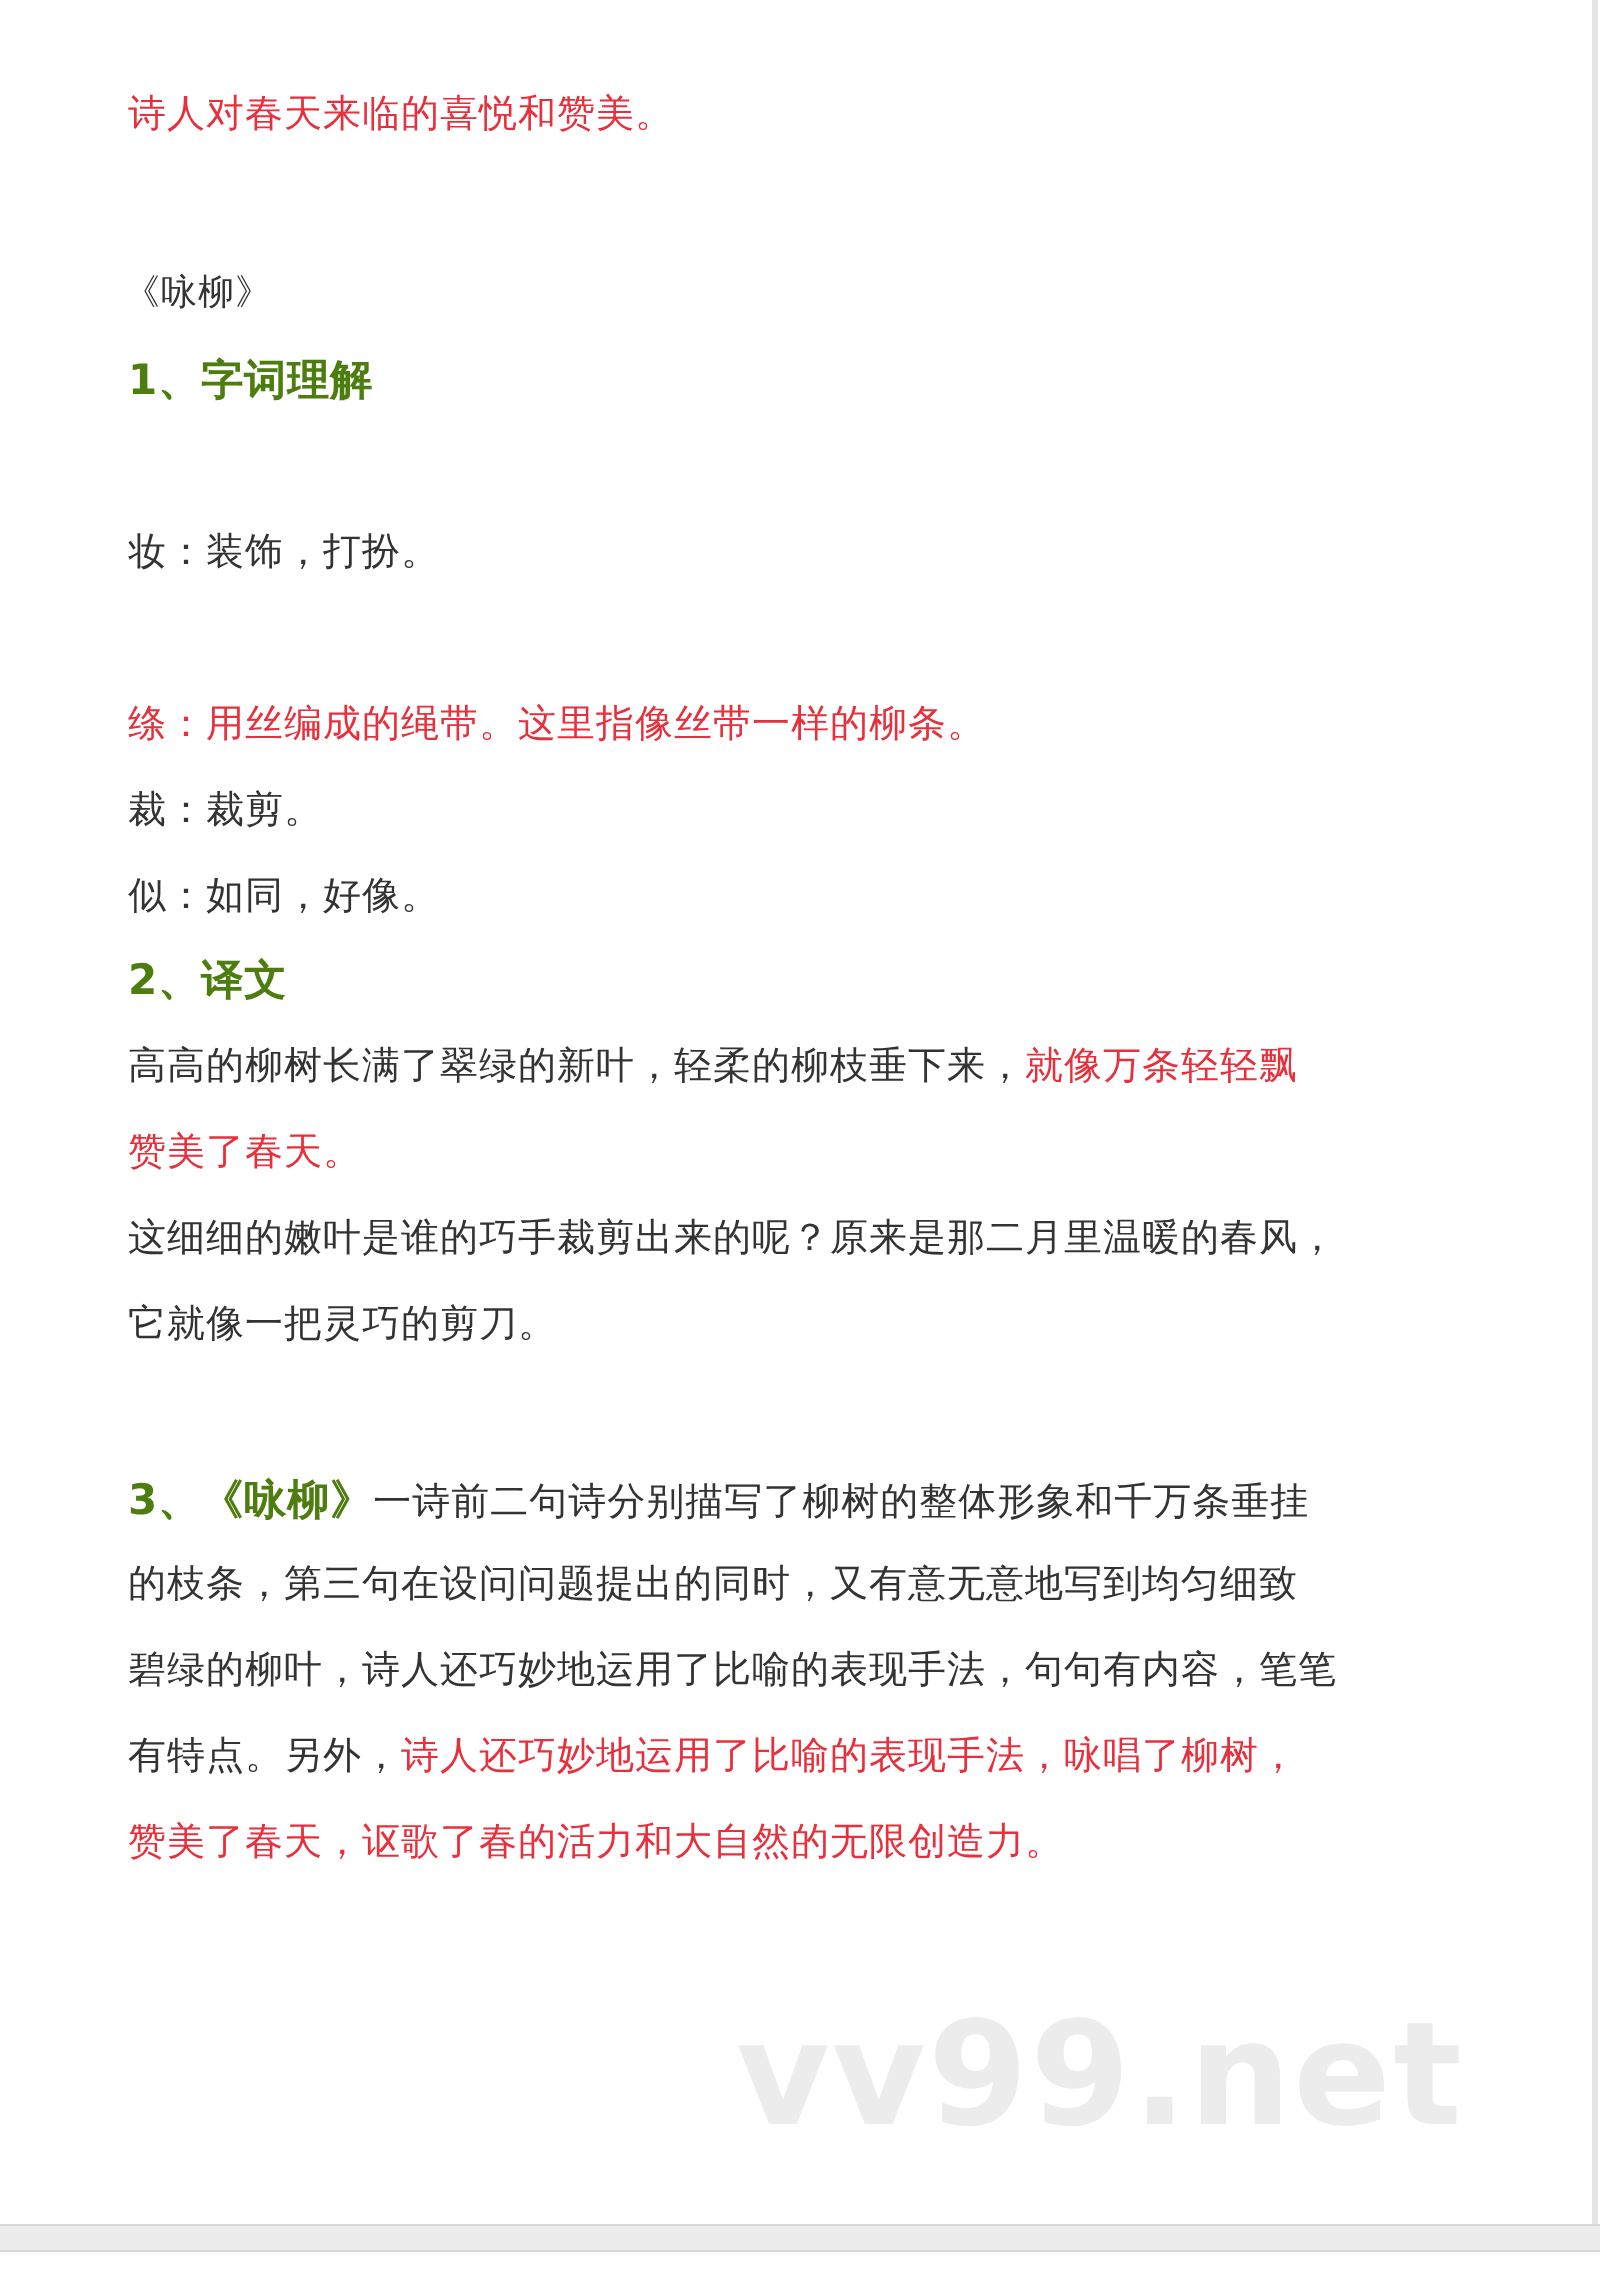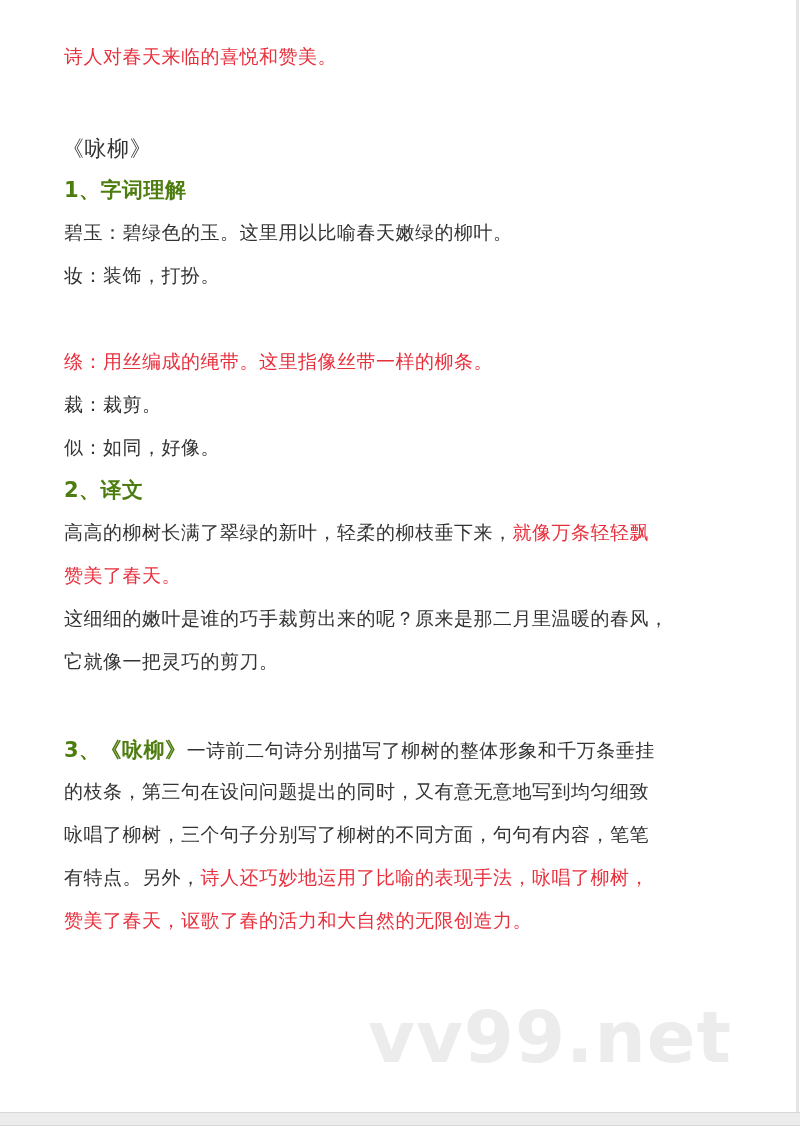--- a/index.html
+++ b/index.html
@@ -18,57 +18,56 @@
     .page2 { position: absolute; left: 0; top: 1126px; width: 800px; height: 11px; background: #fff; }
     .line {
       position: absolute; left: 64px; font-size: 19px; color: #333333; white-space: nowrap;
       letter-spacing: 0.5px;
     }
     .red { color: #e8303d; }
     .heading {
       font-family: "DejaVu Sans", "Liberation Sans", sans-serif; font-weight: bold; font-size: 21px;
       color: #4d7c0f;
     }
-    .title { font-size: 22px; color: #333; left: 62px; font-family: Liberation Mono, monospace; }
+    .title { font-size: 18px; color: #333; left: 62px; font-family: Liberation Mono, monospace; }
     .watermark {
       position: absolute; left: 368px; top: 995px; font-family: "DejaVu Sans", "Liberation Sans", sans-serif;
       font-weight: bold; font-size: 72px; color: #ececec; letter-spacing: 1px;
     }
   </style>
 </head>
 <body>
 
 <div class="page">
 
   <div class="line red" style="top:44px;">诗人对春天来临的喜悦和赞美。</div>
 
   <div class="line title" style="top:134px;">《咏柳》</div>
 
   <div class="line heading" style="top:176px;">1、字词理解</div>
 
-  <div class="line" style="top:220px;">碧玉：碧绿色的玉。这里用以比喻春天嫩绿的柳叶。</div>
   <div class="line" style="top:263px;">妆：装饰，打扮。</div>
   <div class="line red" style="top:349px;">绦：用丝编成的绳带。这里指像丝带一样的柳条。</div>
   <div class="line" style="top:392px;">裁：裁剪。</div>
   <div class="line" style="top:435px;">似：如同，好像。</div>
 
   <div class="line heading" style="top:476px;">2、译文</div>
 
   <div class="line" style="top:520px;">
     <span>高高的柳树长满了翠绿的新叶，轻柔的柳枝垂下来，</span><span class="red">就像万条轻轻飘</span>
   </div>
   <div class="line red" style="top:563px;">赞美了春天。</div>
   <div class="line" style="top:606px;">这细细的嫩叶是谁的巧手裁剪出来的呢？原来是那二月里温暖的春风，</div>
   <div class="line" style="top:649px;">它就像一把灵巧的剪刀。</div>
 
   <div class="line" style="top:736px;">
     <span class="heading">3、《咏柳》</span><span>一诗前二句诗分别描写了柳树的整体形象和千万条垂挂</span>
   </div>
   <div class="line" style="top:779px;">的枝条，第三句在设问问题提出的同时，又有意无意地写到均匀细致</div>
-  <div class="line" style="top:822px;">咏唱了柳树，三个句子分别写了柳树的不同方面，句句有内容，笔笔</div>
+  <div class="line" style="top:822px;">碧绿的柳叶，诗人还巧妙地运用了比喻的表现手法，句句有内容，笔笔</div>
   <div class="line red" style="top:908px;">赞美了春天，讴歌了春的活力和大自然的无限创造力。</div>
   <div class="line" style="top:865px;">
     <span>有特点。另外，</span><span class="red">诗人还巧妙地运用了比喻的表现手法，咏唱了柳树，</span>
   </div>
 
   <div class="watermark">vv99.net</div>
 </div>
 
 <div class="gap"></div>
 <div class="page2"></div>

